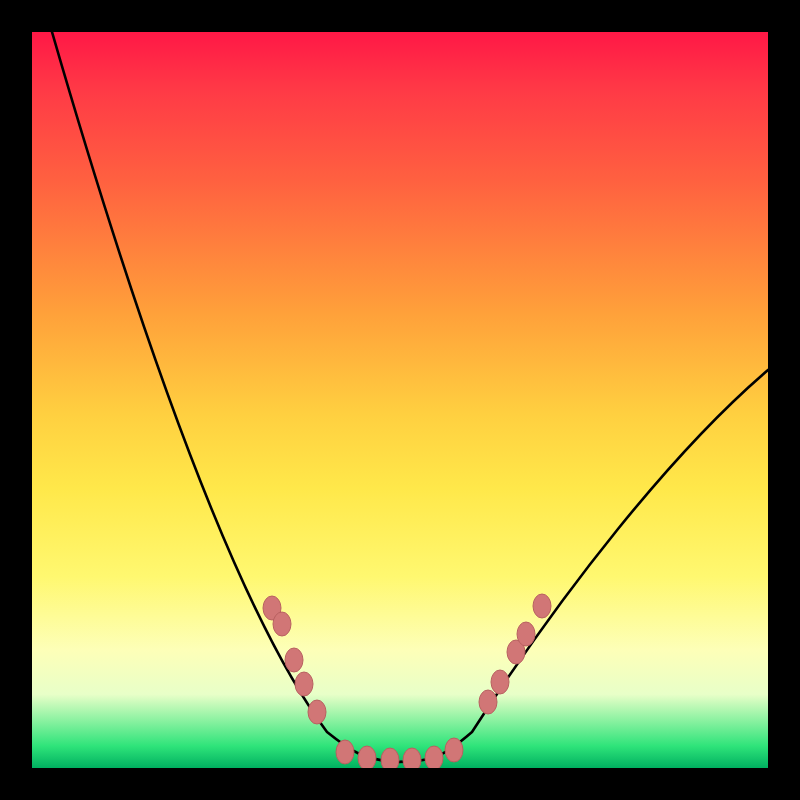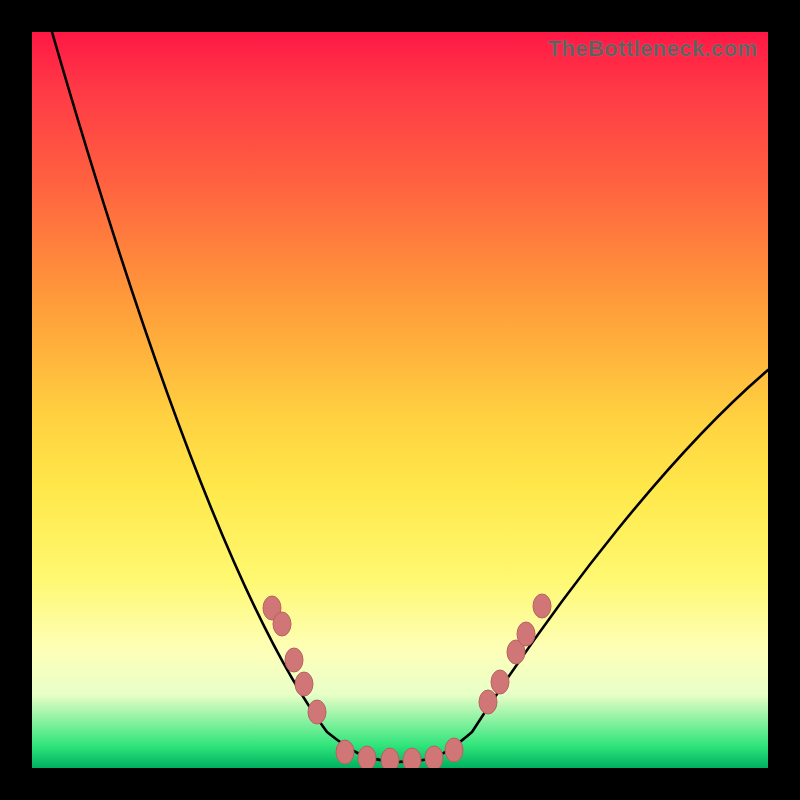--- a/index.html
+++ b/index.html
@@ -61,21 +61,20 @@
     stroke: #b86060;
     stroke-width: 1;
   }
 </style>
 </head>
 <body>
 
 <div class="outer">
   <div class="plot">
 
-    <div class="attribution">TheBottleneck.com</div>
 
     <svg class="curve" viewBox="0 0 736 736">
       <path fill="none" stroke="#000" stroke-width="2.6" stroke-linecap="round" d="M 20 0 C 130 380, 220 600, 295 700 C 320 720, 330 726, 360 730 C 400 730, 410 726, 440 700 C 530 560, 640 420, 736 338"></path>
       <g id="marker-group">
           <ellipse cx="240" cy="576" rx="9" ry="12" class="marker"></ellipse>
           <ellipse cx="250" cy="592" rx="9" ry="12" class="marker"></ellipse>
           <ellipse cx="262" cy="628" rx="9" ry="12" class="marker"></ellipse>
           <ellipse cx="272" cy="652" rx="9" ry="12" class="marker"></ellipse>
           <ellipse cx="285" cy="680" rx="9" ry="12" class="marker"></ellipse>
           <ellipse cx="313" cy="720" rx="9" ry="12" class="marker"></ellipse>

